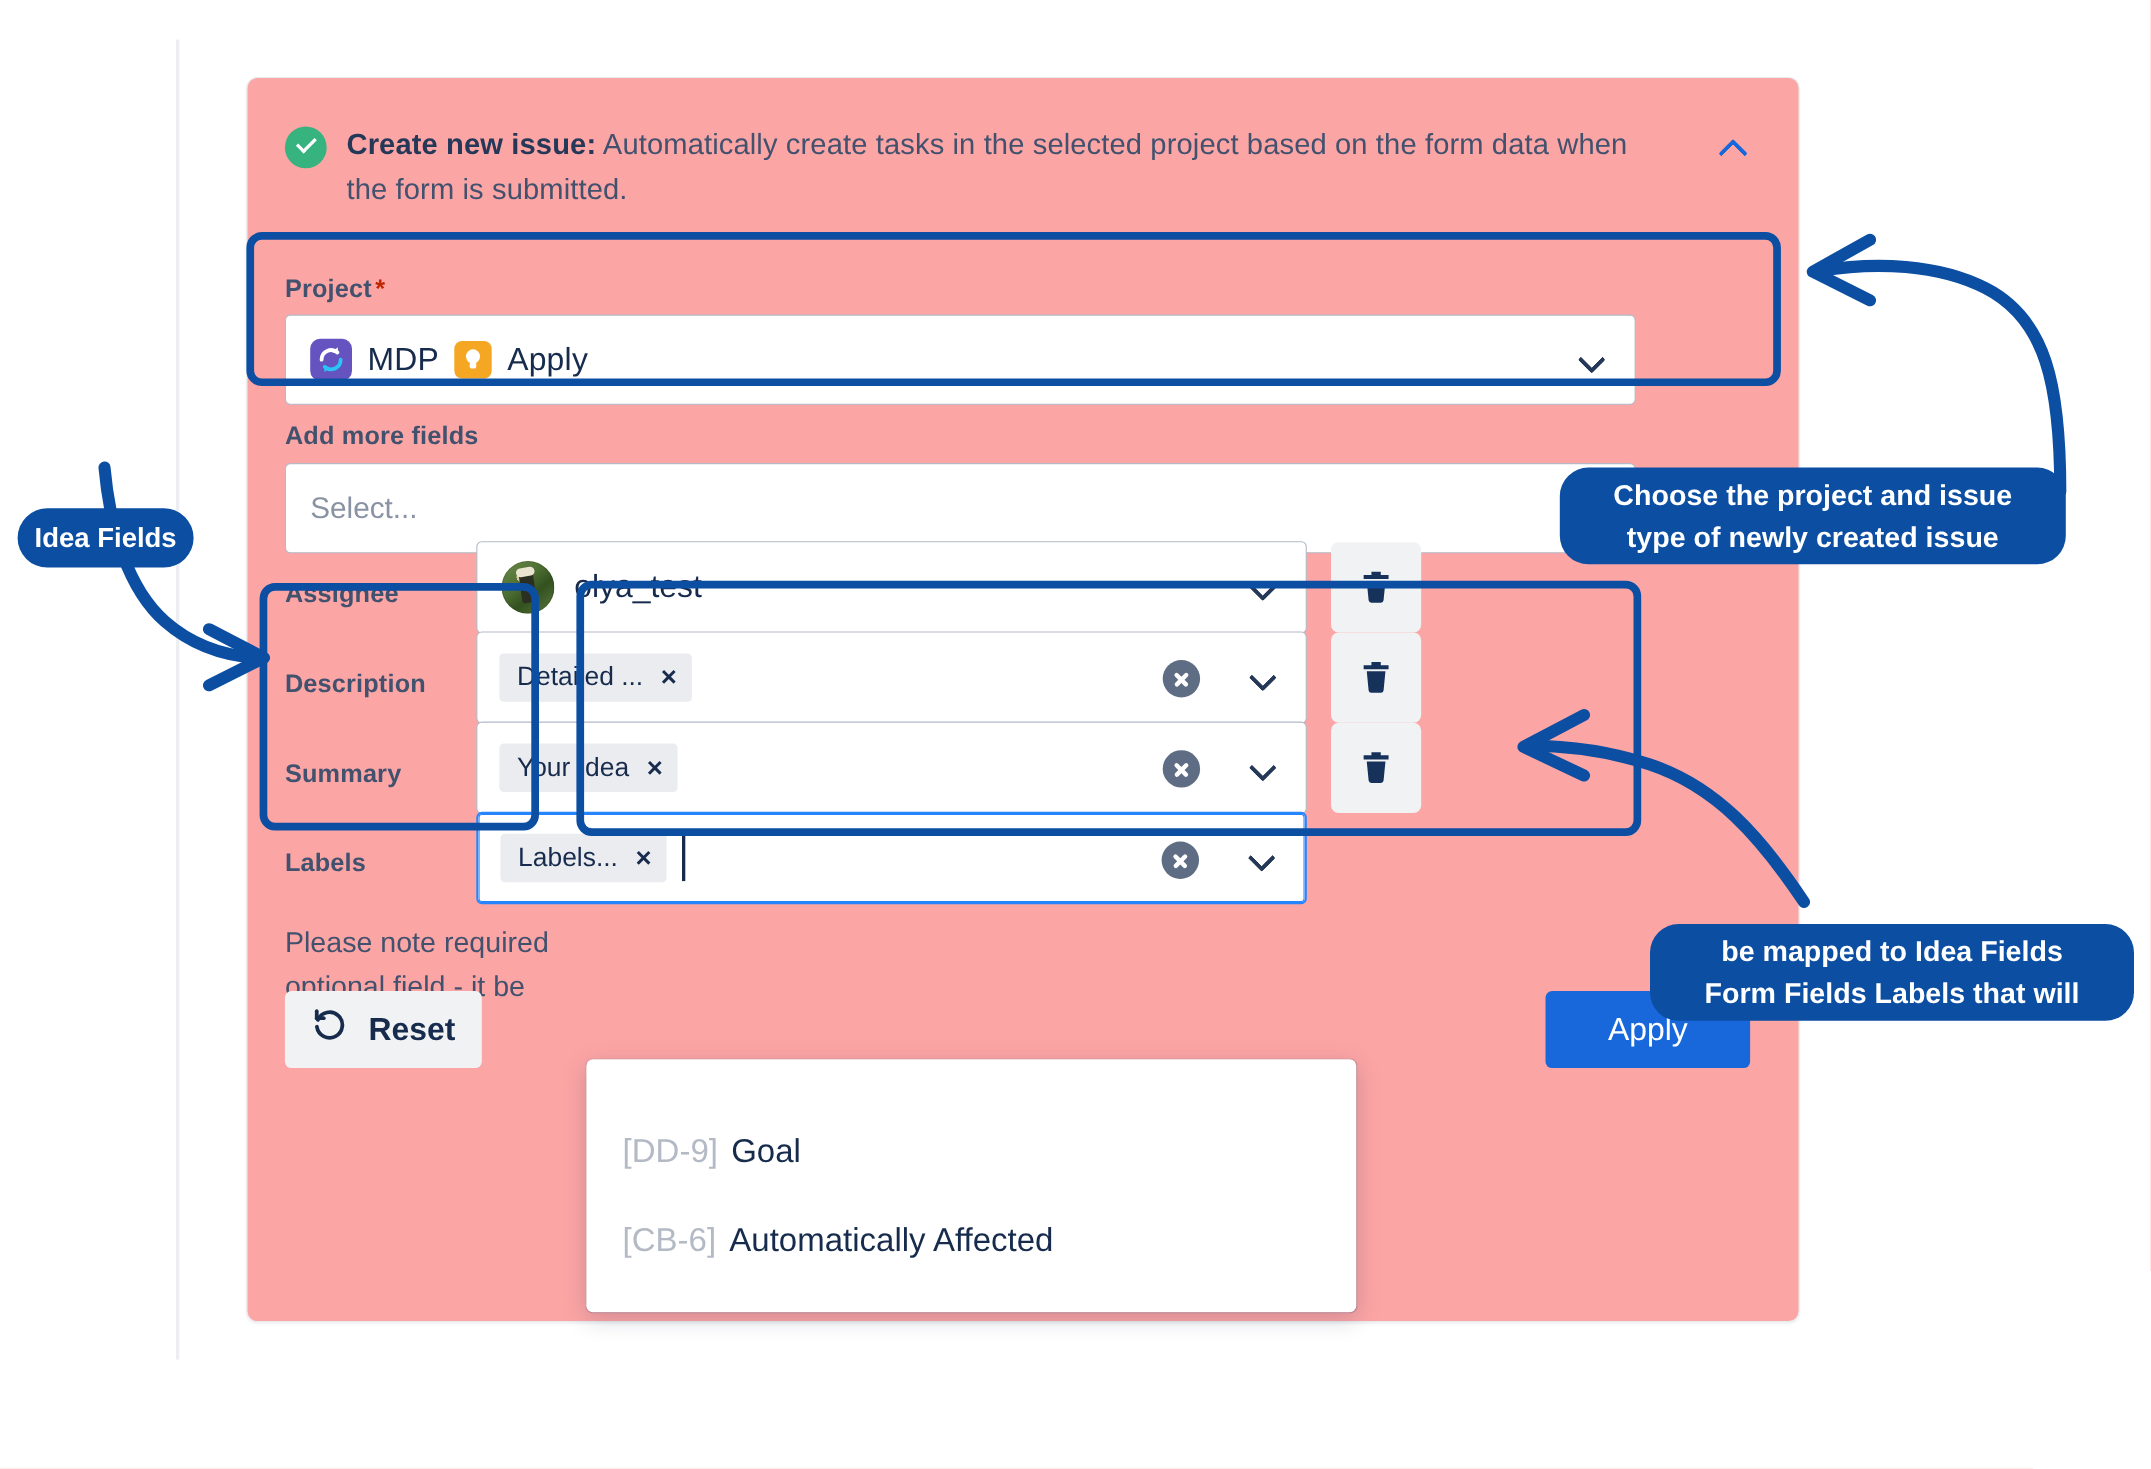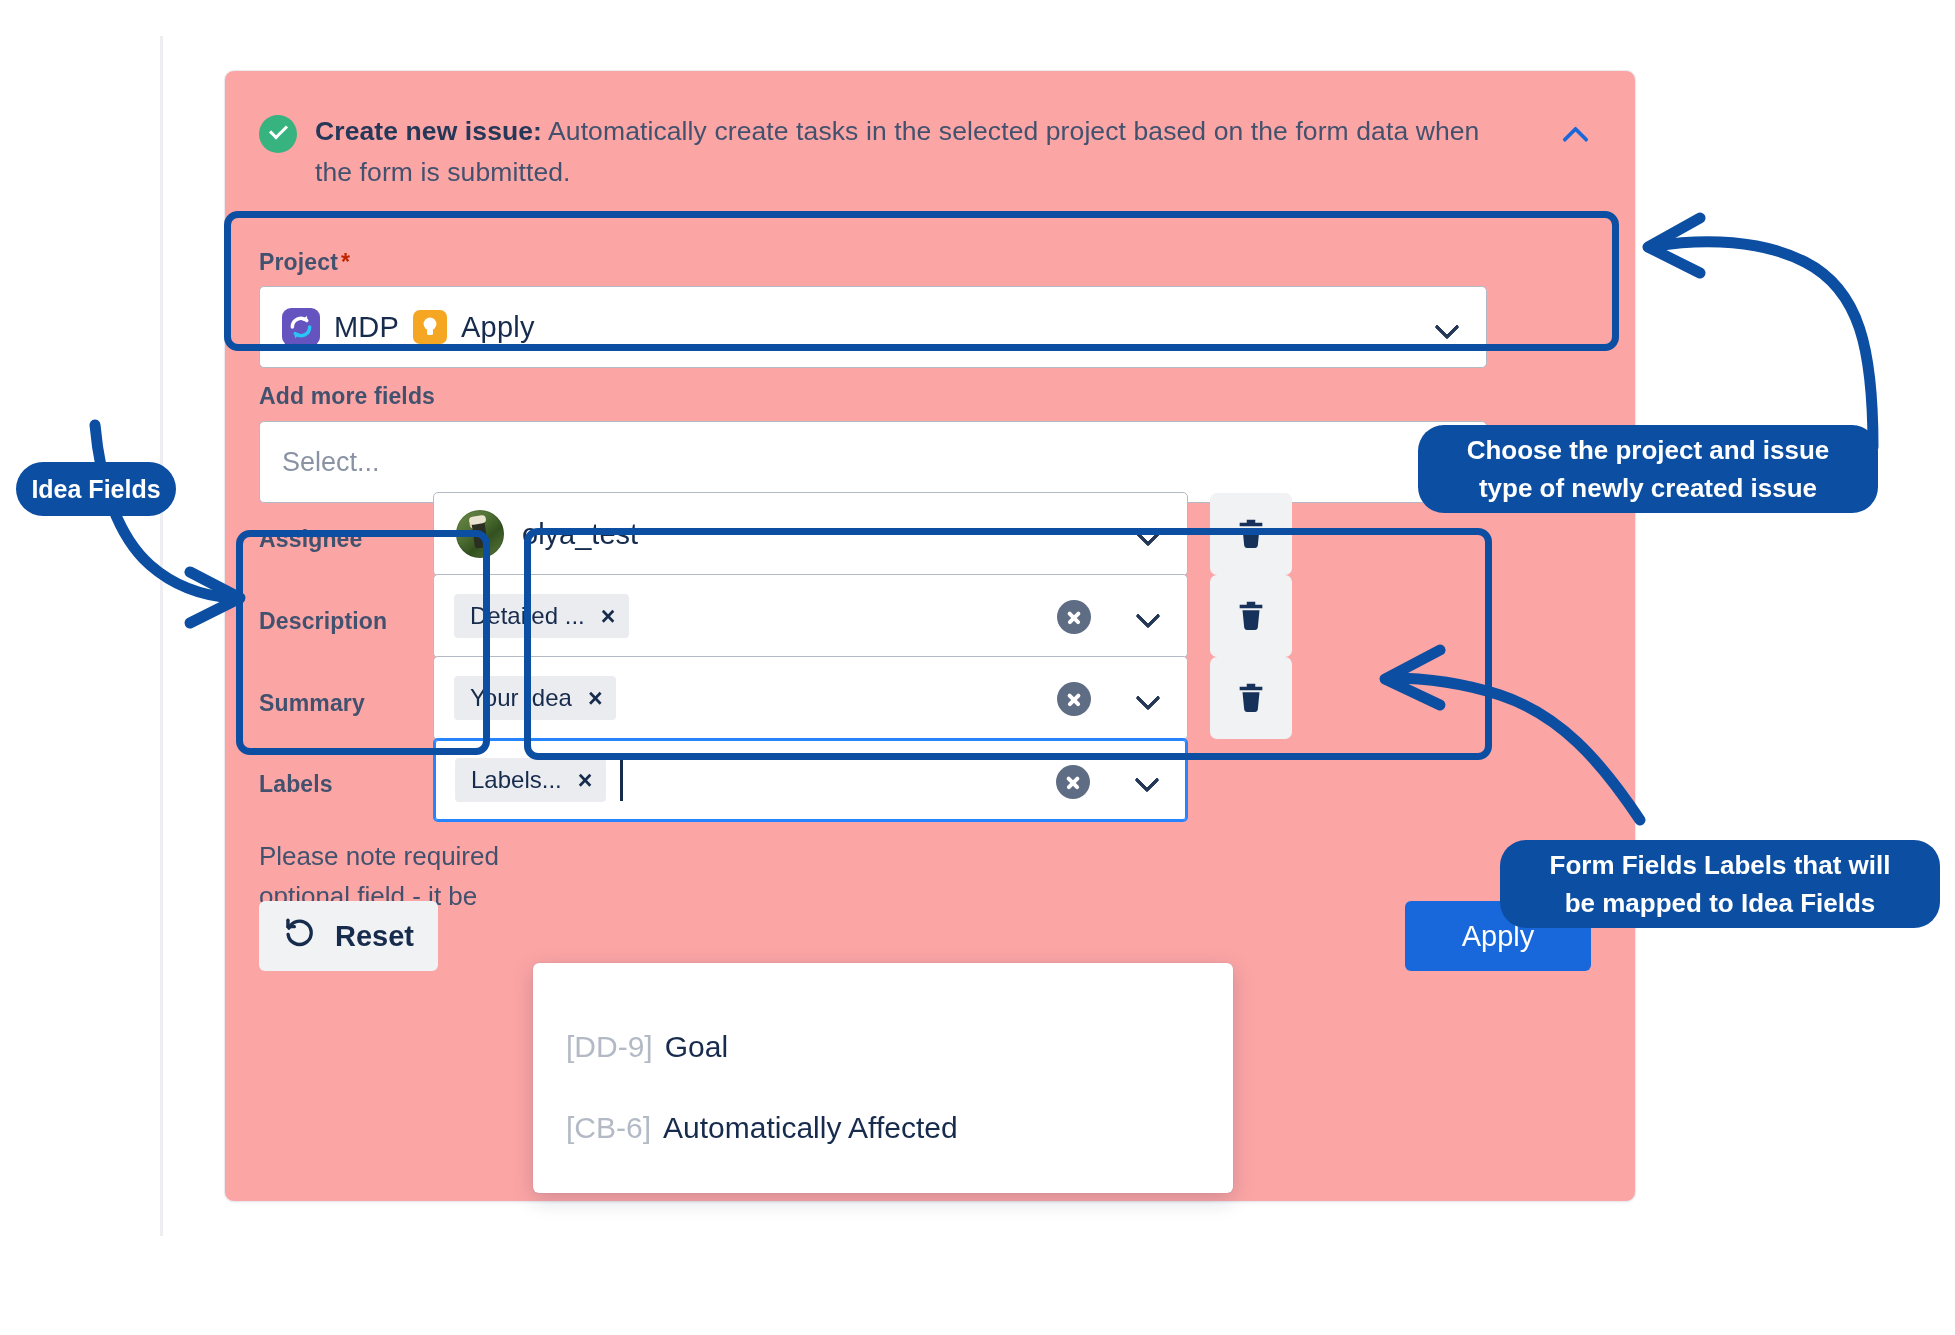--- a/index.html
+++ b/index.html
@@ -479,15 +479,15 @@
 <div class="callout" style="left:16px; top:462px; width:160px; height:54px; font-size:25px; border-radius:27px;">
   <span>Idea Fields</span>
 </div>
 
 <div class="callout" style="left:1418px; top:425px; width:460px; height:88px; flex-direction:column; font-size:26px; line-height:38px; border-radius:26px; padding:0 18px;">
   <span>Choose the project and issue</span>
   <span>type of newly created issue</span>
 </div>
 
 <div class="callout" style="left:1500px; top:840px; width:440px; height:88px; flex-direction:column; font-size:26px; line-height:38px; border-radius:26px; padding:0 16px;">
+  <span>be mapped to Idea Fields</span>
   <span>Form Fields Labels that will</span>
-  <span>be mapped to Idea Fields</span>
 </div>
 
 </body></html>

